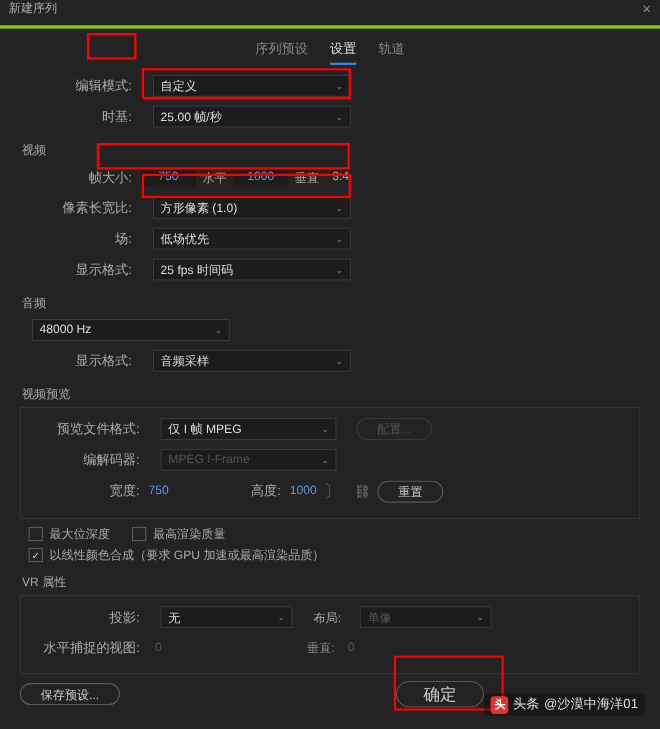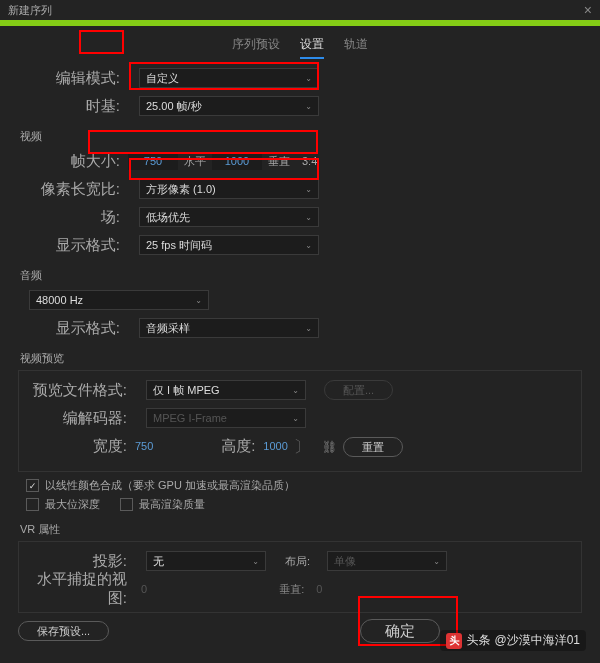--- a/index.html
+++ b/index.html
@@ -9,25 +9,25 @@
   font-size: 11px;
   color: #ccc;
   width: 600px;
   height: 663px;
   overflow: hidden;
 }
 .titlebar {
   height: 26px;
   background: #232323;
   display: flex;
-  align-items: center;
+  align-items: flex-start;
   padding: 0 8px;
   font-size: 11px;
   color: #aaa;
-  border-bottom: 6px solid #84cc16;
+  border-bottom: 3px solid #84cc16;
 }
 .titlebar .close {
   margin-left: auto;
   font-size: 14px;
   color: #888;
 }
 .tabs {
   display: flex;
   gap: 20px;
   padding: 10px 20px 0 20px;
@@ -43,21 +43,21 @@
   display: flex;
   align-items: center;
   height: 26px;
   margin-bottom: 2px;
 }
 .label {
   width: 110px;
   text-align: right;
   padding-right: 8px;
   color: #aaa;
-  font-size: 15px;
+  font-size: 12px;
 }
 .section-title {
   color: #aaa;
   font-size: 11px;
   margin: 10px 0 4px 2px;
 }
 .dropdown, .text-input {
   background: #1c1c1c;
   border: 1px solid #3a3a3a;
   height: 20px;
@@ -260,29 +260,29 @@
           <span class="link">1000</span>
         </div>
       </div>
       <span class="bracket">〕</span>
       <span class="link-icon">⛓</span>
       <div class="pill-btn">重置</div>
     </div>
   </div>
 
   <div class="cb-row">
-    <span class="checkbox checked"></span>
-    <span>以线性颜色合成（要求 GPU 加速或最高渲染品质）</span>
-  </div>
-  <div class="cb-row">
     <span class="checkbox"></span>
     <span>最大位深度</span>
     <span style="width:20px"></span>
     <span class="checkbox"></span>
     <span>最高渲染质量</span>
+  </div>
+  <div class="cb-row">
+    <span class="checkbox checked"></span>
+    <span>以线性颜色合成（要求 GPU 加速或最高渲染品质）</span>
   </div>
 
   <div class="section-title">VR 属性</div>
   <div class="hr-box">
     <div class="row">
       <span class="label">投影:</span>
       <div class="dropdown" style="width:120px">
         <span>无</span>
           <span class="caret">⌄</span>
       </div>

